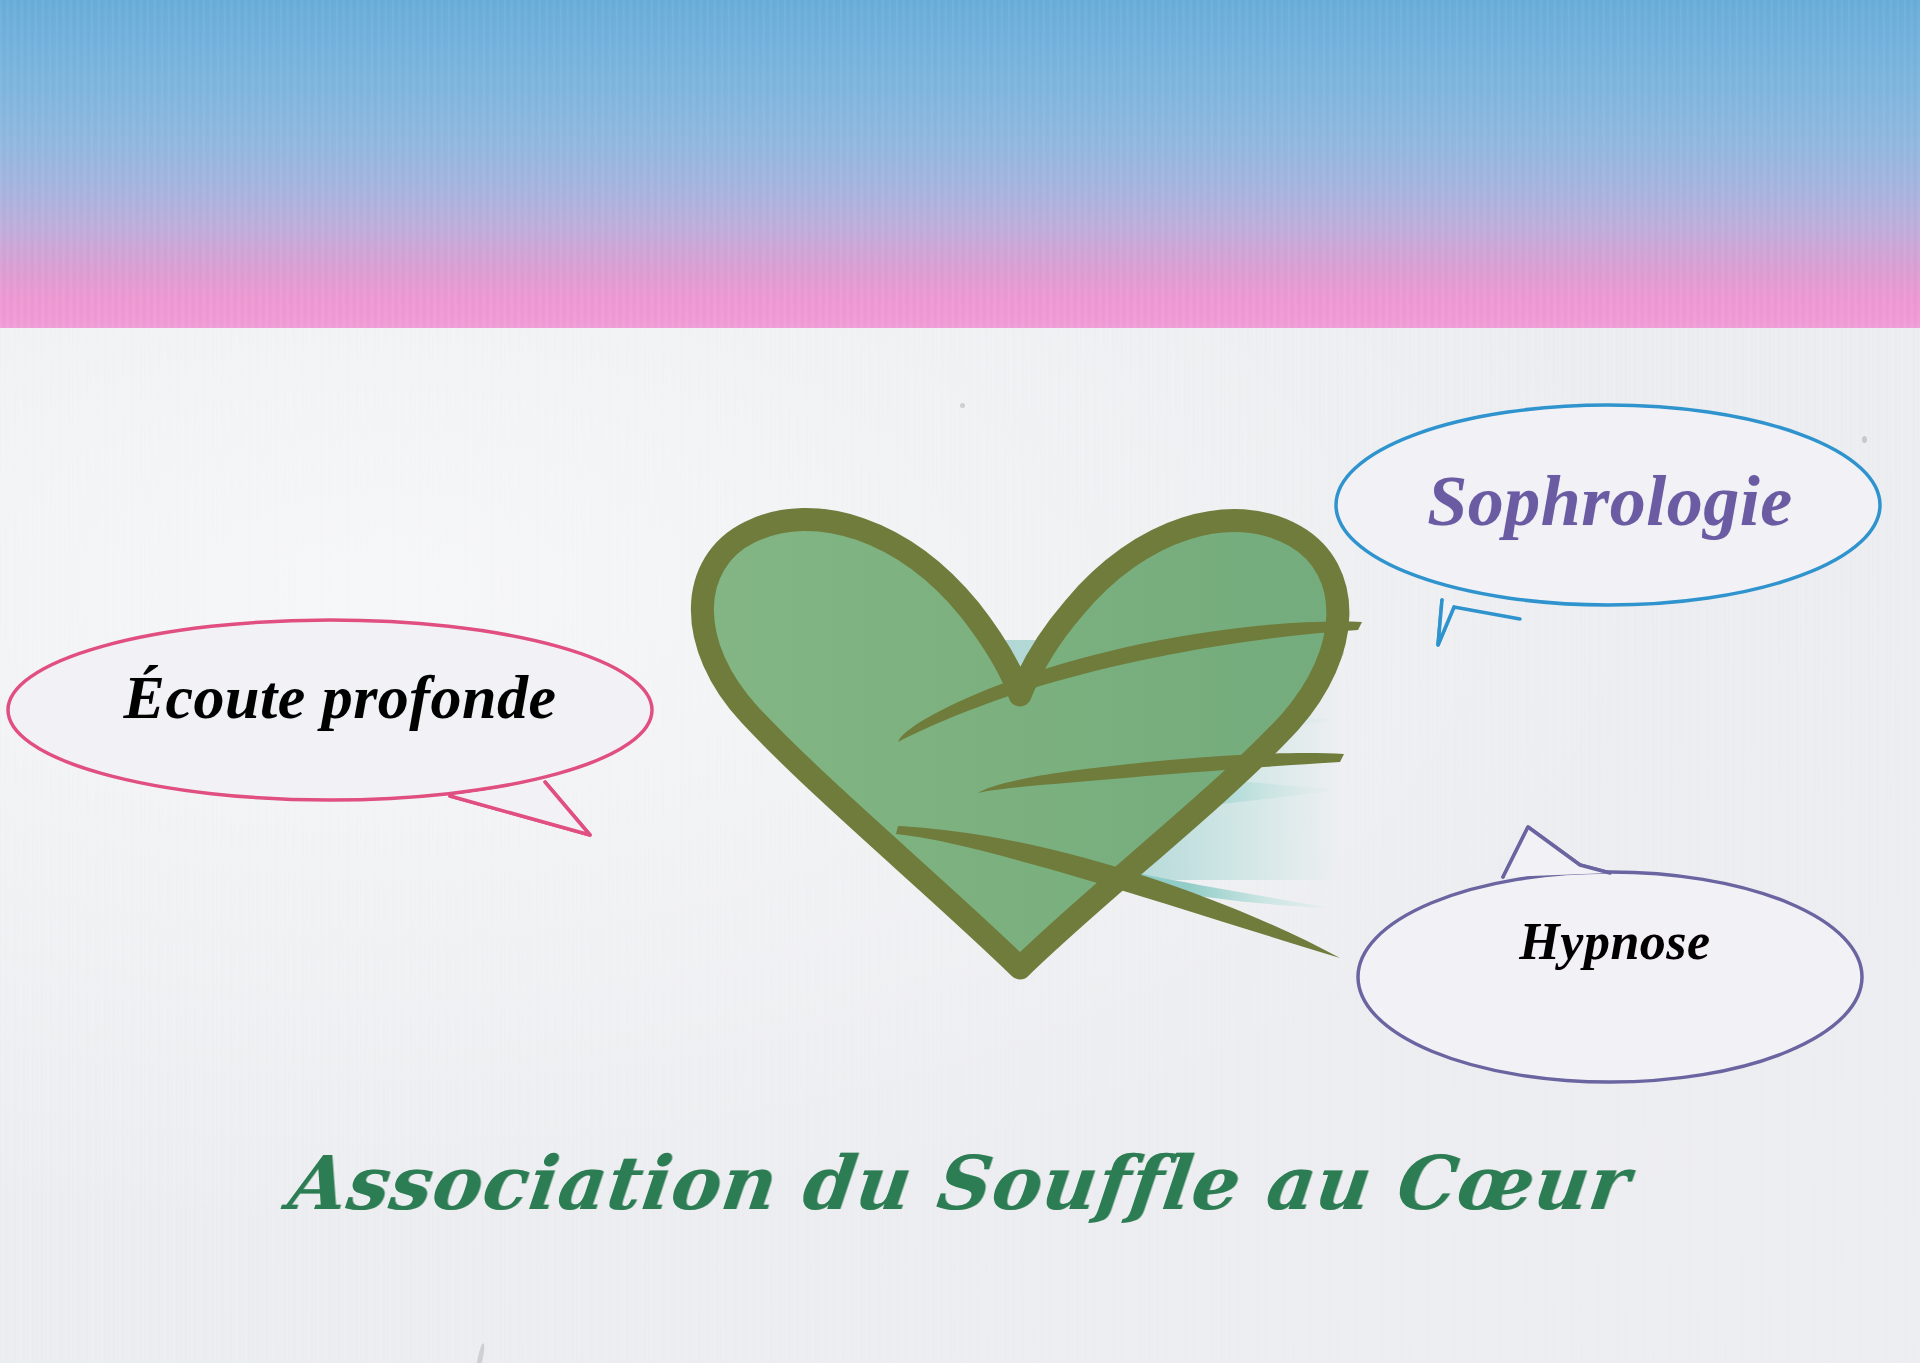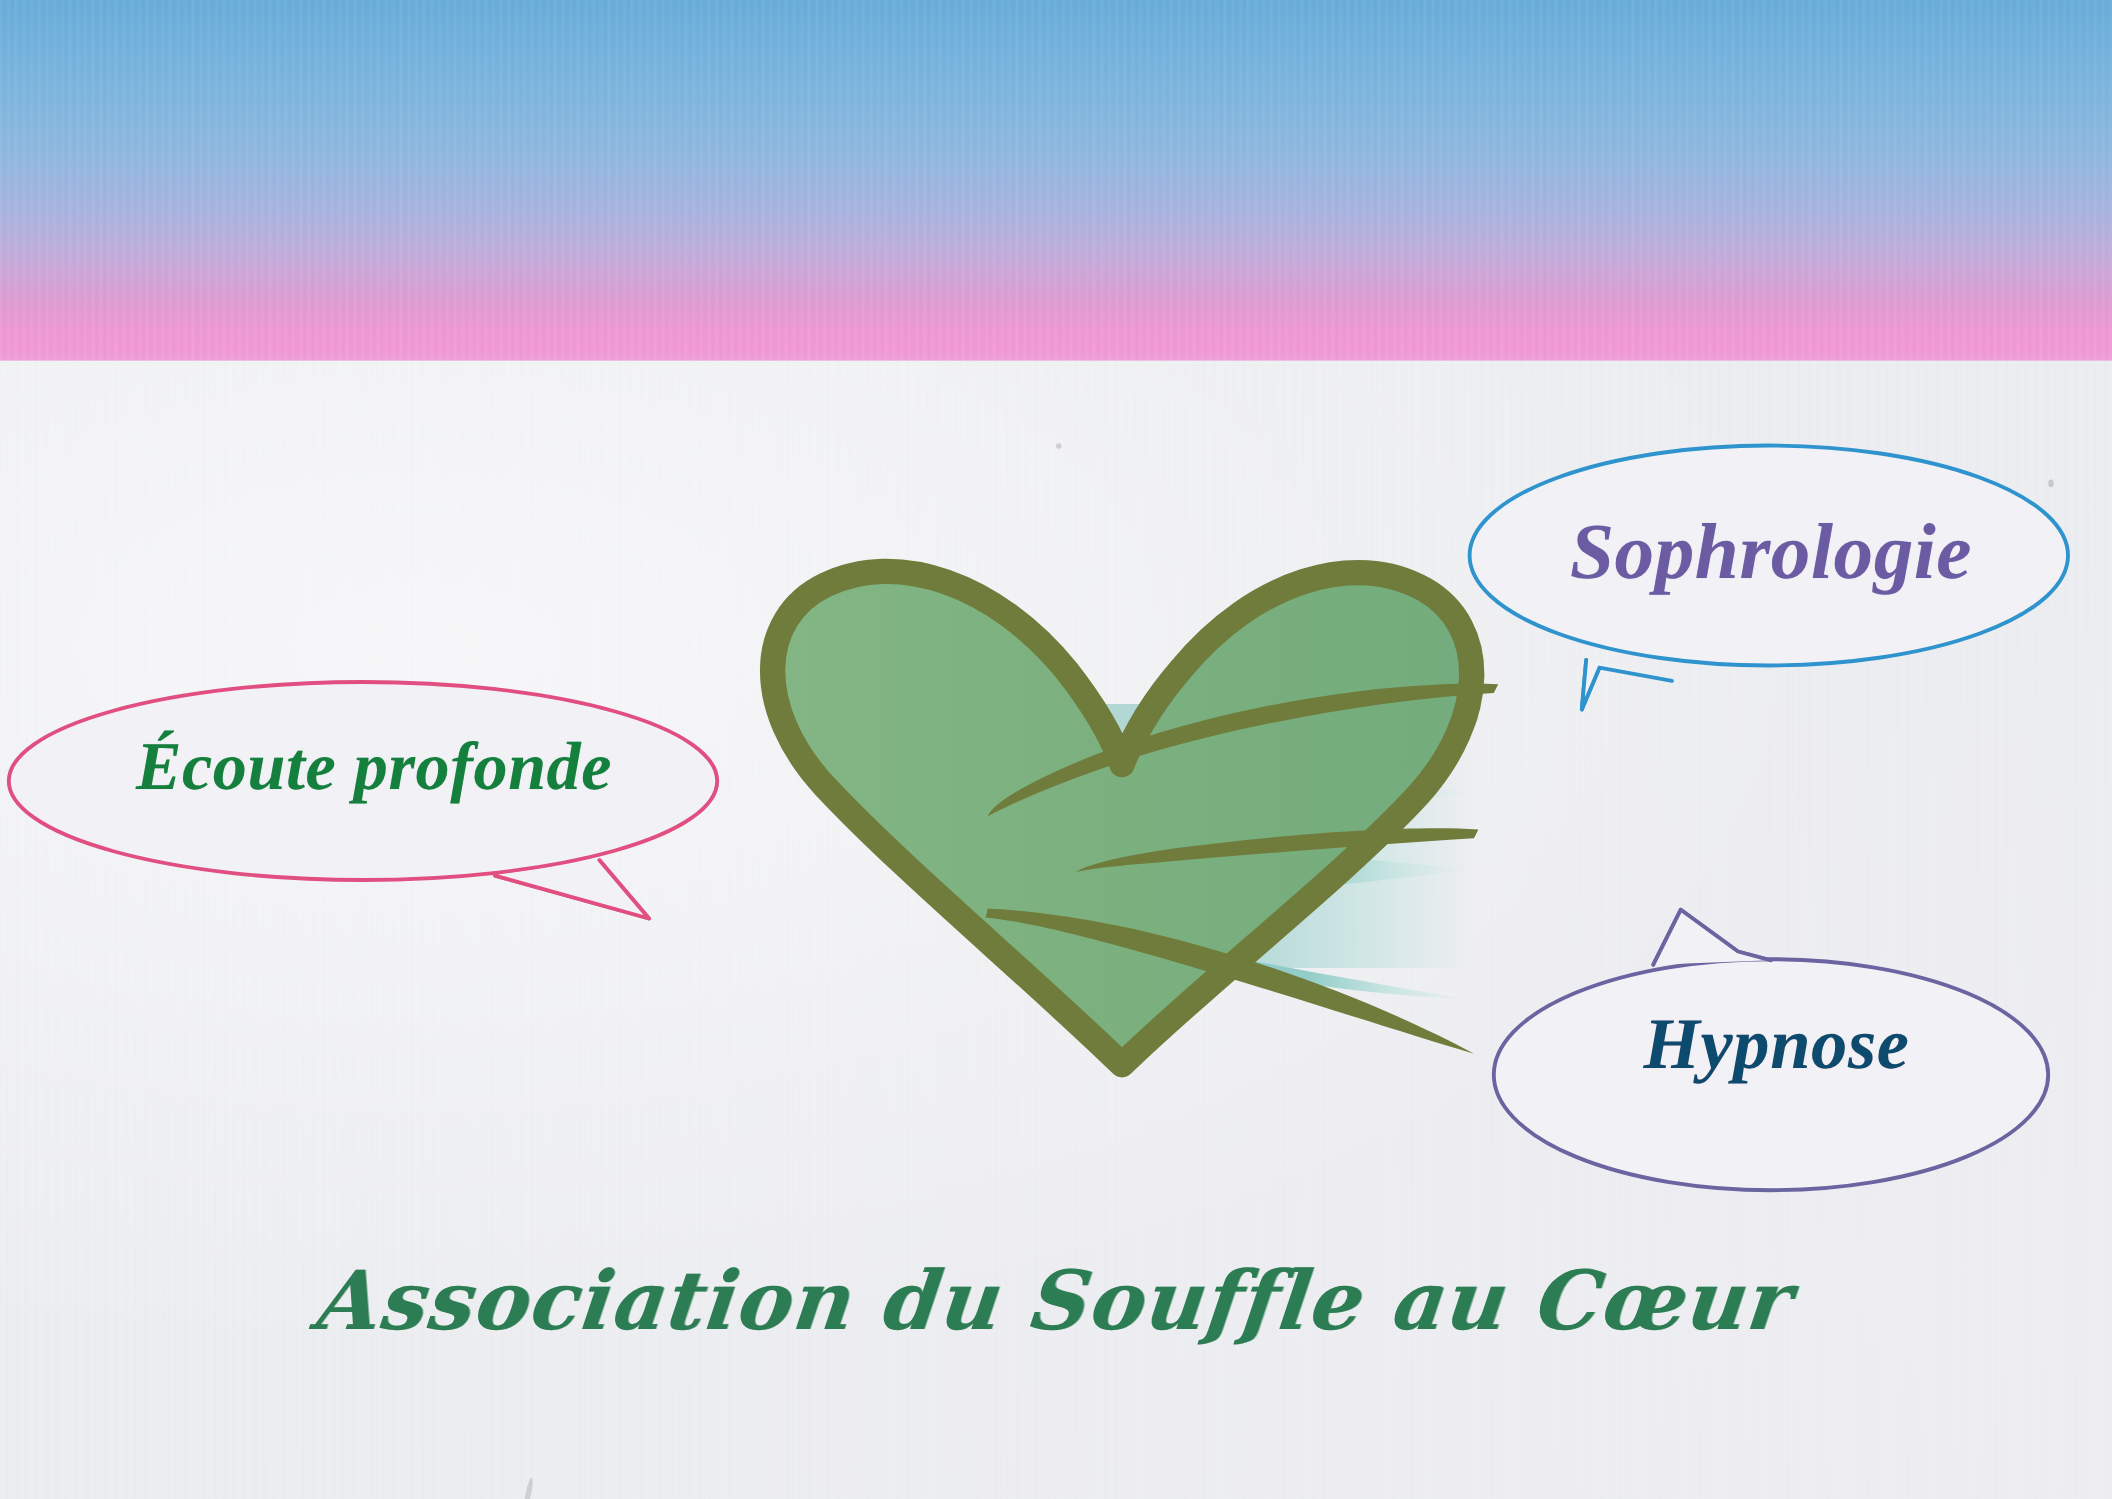--- a/index.html
+++ b/index.html
@@ -101,31 +101,31 @@
     font-size: 72px;
     color: #6a5ba3;
     font-family: "Liberation Serif", serif;
     text-shadow: 0 0 1px rgba(106,91,163,0.35);
   }
 
   #bubble-ecoute { left: 0px; top: 610px; width: 680px; height: 250px; }
   #bubble-ecoute .bubble-label {
     top: 52px;
     font-size: 62px;
-    color: #15803d;
+    color: #000000;
     font-family: "Liberation Serif", serif;
     text-shadow: 0 0 1px rgba(47,128,85,0.3);
   }
 
   #bubble-hypnose { left: 1355px; top: 815px; width: 520px; height: 275px; }
   #bubble-hypnose .bubble-label {
     top: 97px;
-    font-size: 66px;
+    font-size: 52px;
     font-weight: bold;
-    color: #0c4a6e;
+    color: #000000;
     font-family: "Liberation Serif", serif;
     text-shadow: 0 0 1px rgba(224,80,138,0.3);
   }
 
   
   #association-name {
     position: absolute;
     left: 0;
     top: 1140px;
     width: 1920px;

